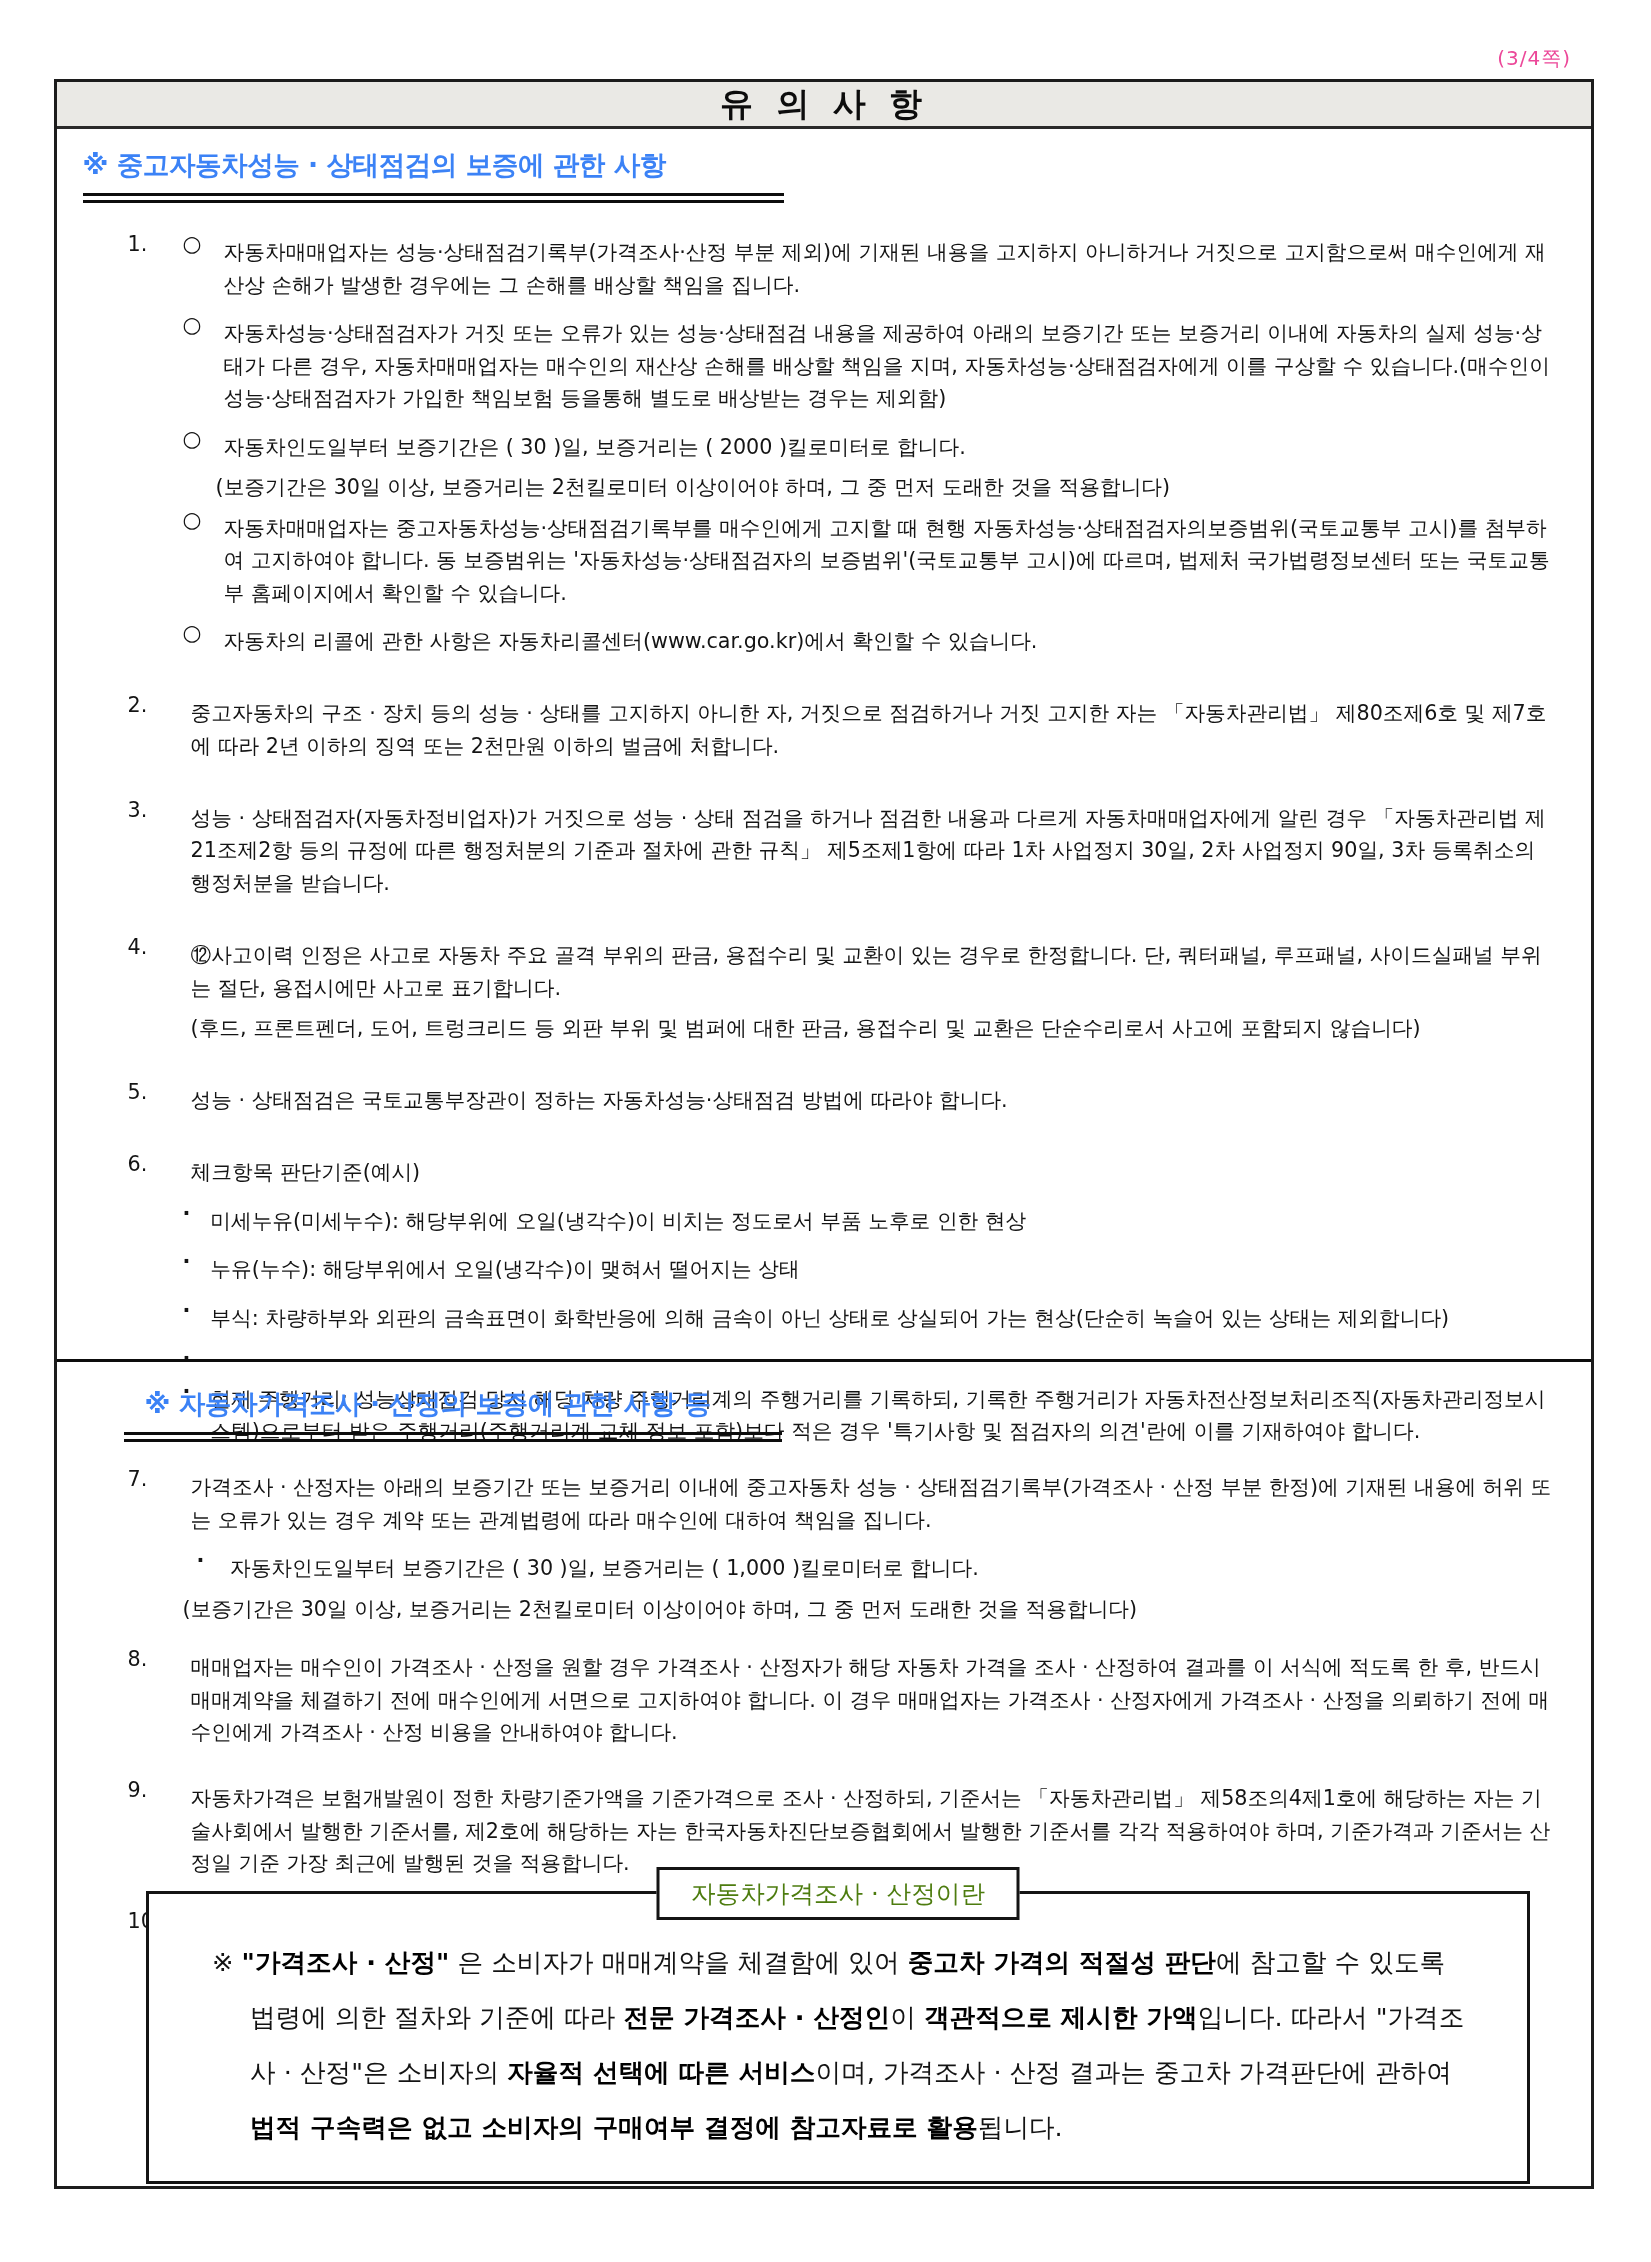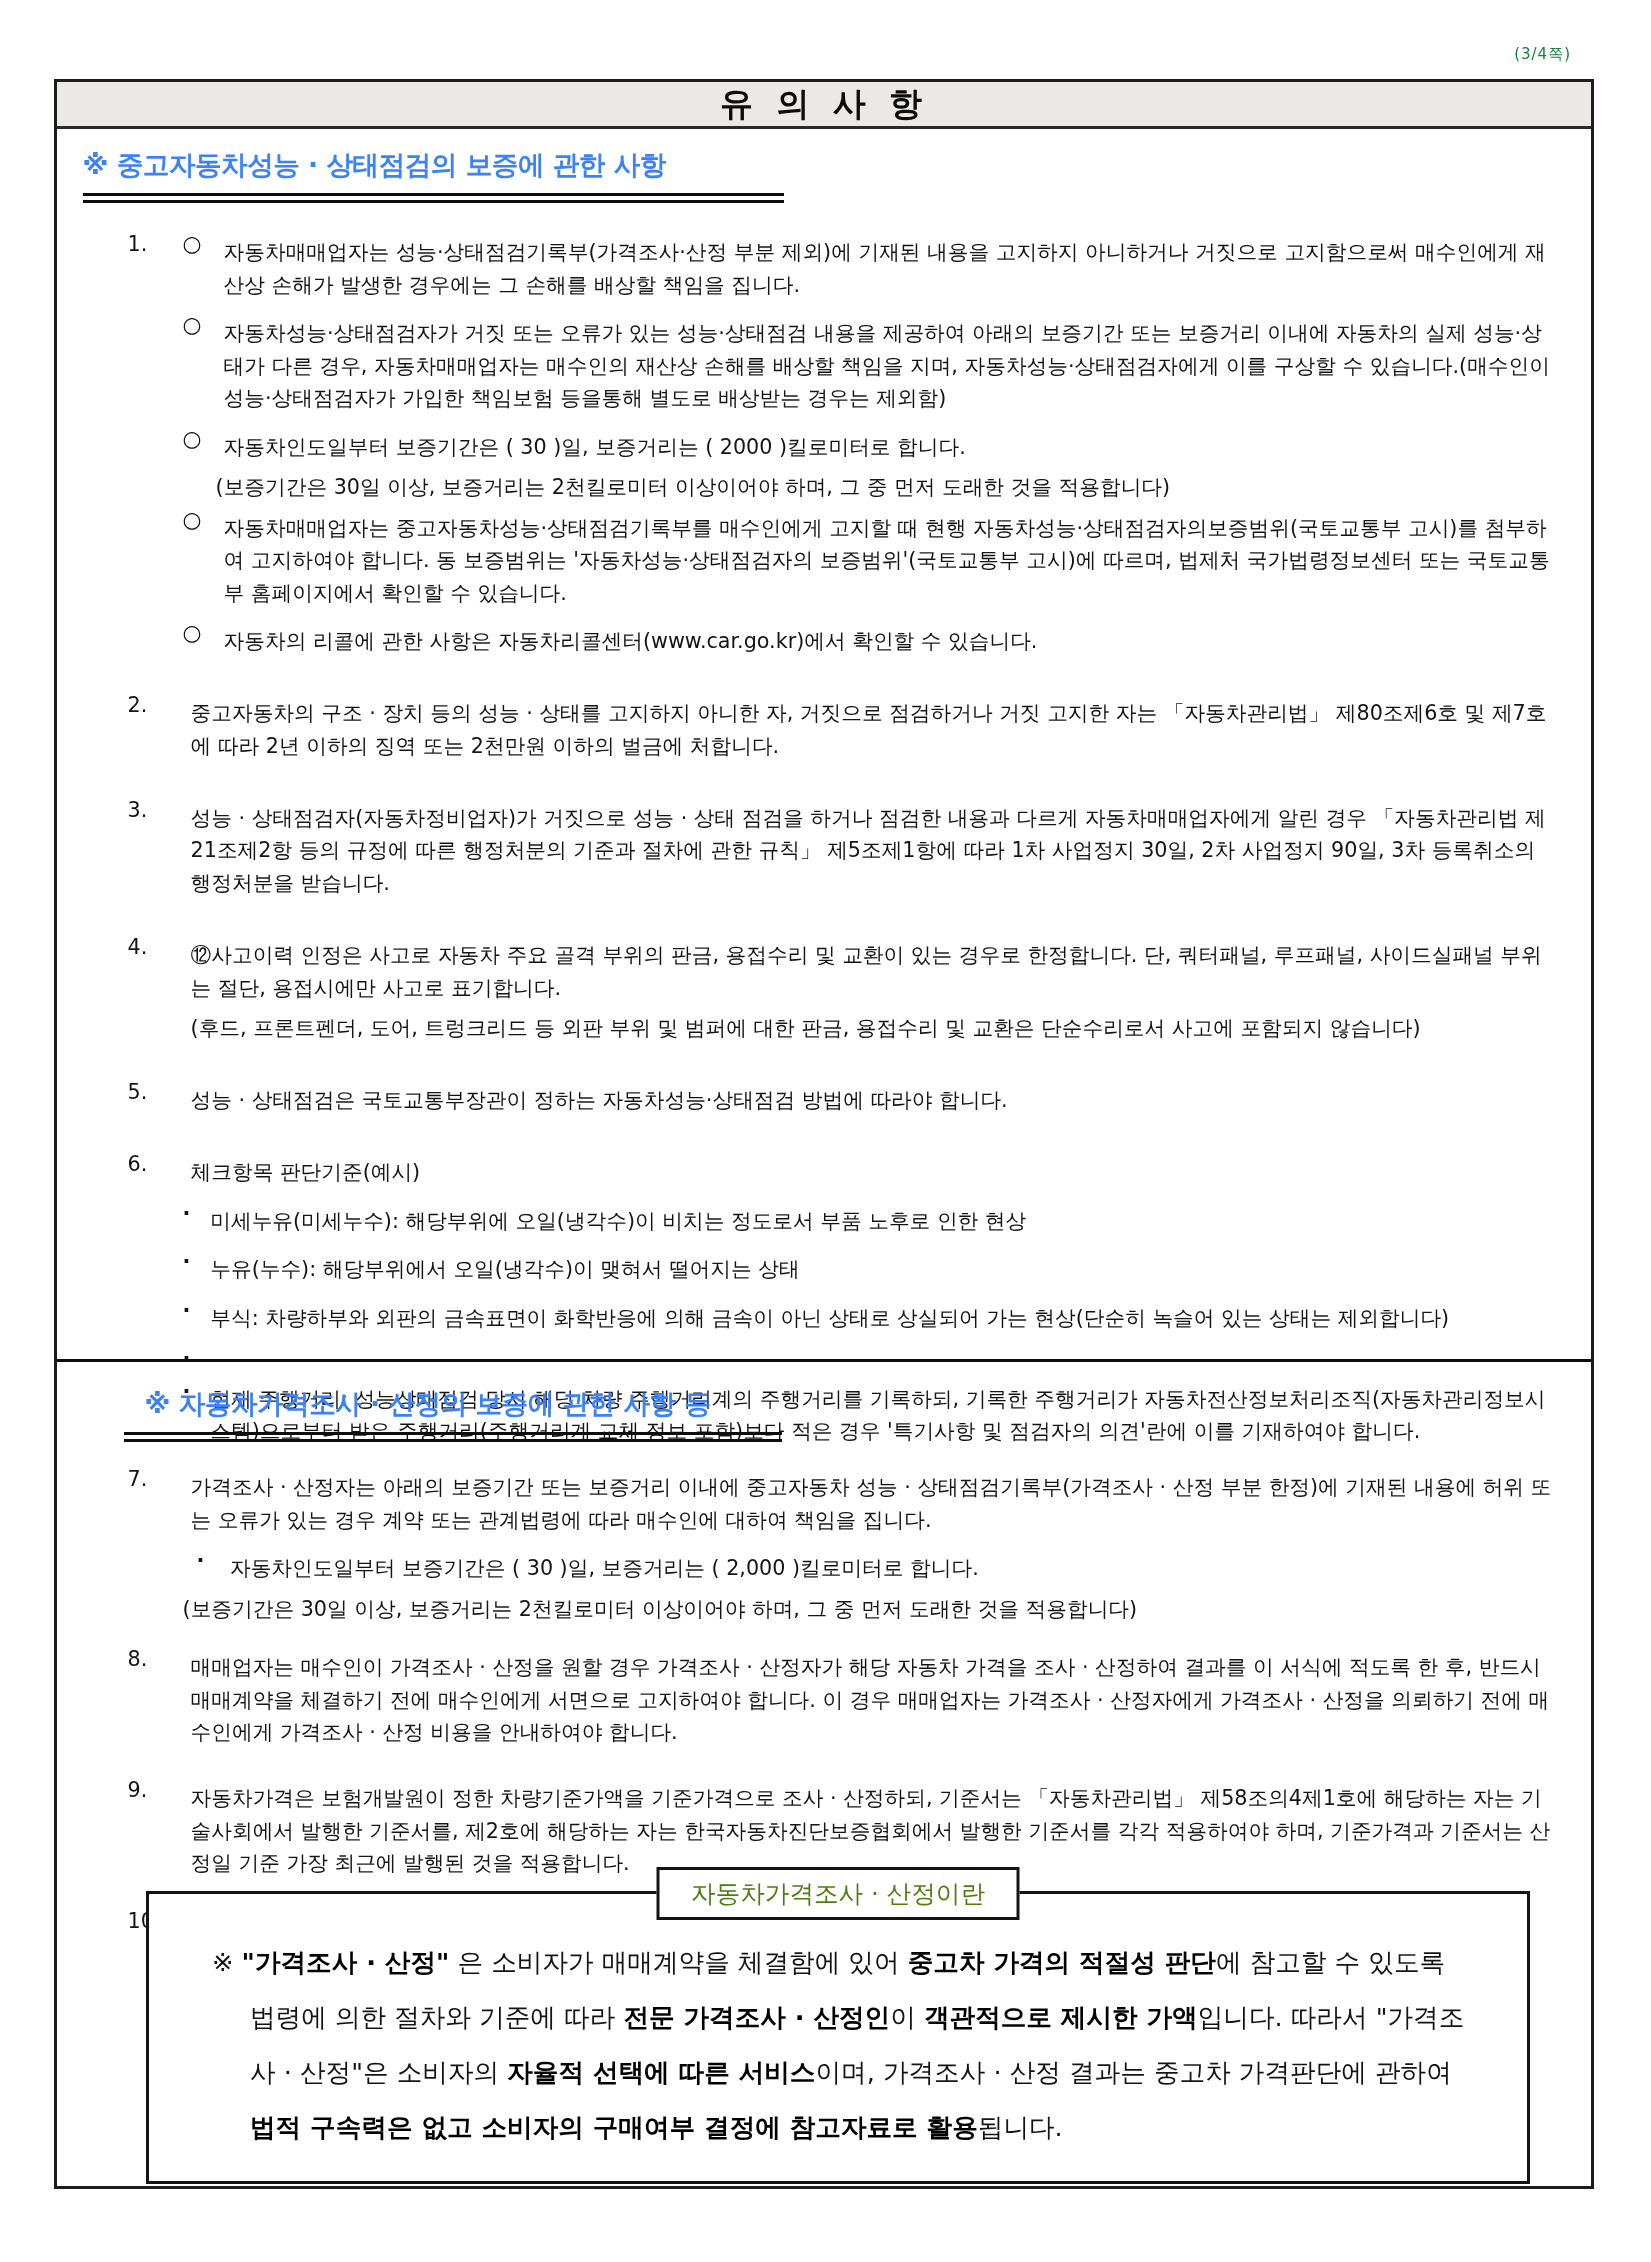--- a/index.html
+++ b/index.html
@@ -4,21 +4,21 @@
 <style>
   html,body { margin:0; padding:0; }
   body {
     width:1652px; height:2263px; position:relative;
     background:#ffffff; color:#111;
     font-family:"DejaVu Sans","Liberation Sans",sans-serif;
     overflow:hidden;
   }
   .page-num {
     position:absolute; top:45px; right:81px;
-    font-size:15px; color:#15803d; letter-spacing:1px;
+    font-size:20px; color:#ec4899; letter-spacing:1px;
   }
   .doc-box {
     position:absolute; left:54px; top:79px;
     width:1540px; height:2110px;
     border:3px solid #1c1c1c; box-sizing:border-box;
     background:#fff; overflow:hidden;
   }
   .doc-title {
     height:44px; line-height:44px;
     background:#eae9e5; border-bottom:3px solid #2a2a2a;
@@ -170,21 +170,21 @@
   <div class="sec sec2">
     <div class="sec-head">※ 자동차가격조사 · 산정의 보증에 관한 사항 등</div>
     <div class="sec-rule"></div>
 
     <div class="item">
       <div class="num">7.</div>
       <div class="body">
         <p class="txt">가격조사 · 산정자는 아래의 보증기간 또는 보증거리 이내에 중고자동차 성능 · 상태점검기록부(가격조사 · 산정 부분 한정)에 기재된 내용에 허위 또는 오류가 있는 경우 계약 또는 관계법령에 따라 매수인에 대하여 책임을 집니다.</p>
         <div class="dl7">
           <span class="dg7">·</span>
-          <p class="txt">자동차인도일부터 보증기간은 (   30   )일, 보증거리는 (   2,000   )킬로미터로 합니다.</p>
+          <p class="txt">자동차인도일부터 보증기간은 (   30   )일, 보증거리는 (   1,000   )킬로미터로 합니다.</p>
         </div>
         <p class="note7">(보증기간은 30일 이상, 보증거리는 2천킬로미터 이상이어야 하며, 그 중 먼저 도래한 것을 적용합니다)</p>
       </div>
     </div>
 
     <div class="item">
       <div class="num">8.</div>
       <div class="body">
         <p class="txt">매매업자는 매수인이 가격조사 · 산정을 원할 경우 가격조사 · 산정자가 해당 자동차 가격을 조사 · 산정하여 결과를 이 서식에 적도록 한 후, 반드시 매매계약을 체결하기 전에 매수인에게 서면으로 고지하여야 합니다. 이 경우 매매업자는 가격조사 · 산정자에게 가격조사 · 산정을 의뢰하기 전에 매수인에게 가격조사 · 산정 비용을 안내하여야 합니다.</p>
       </div>

